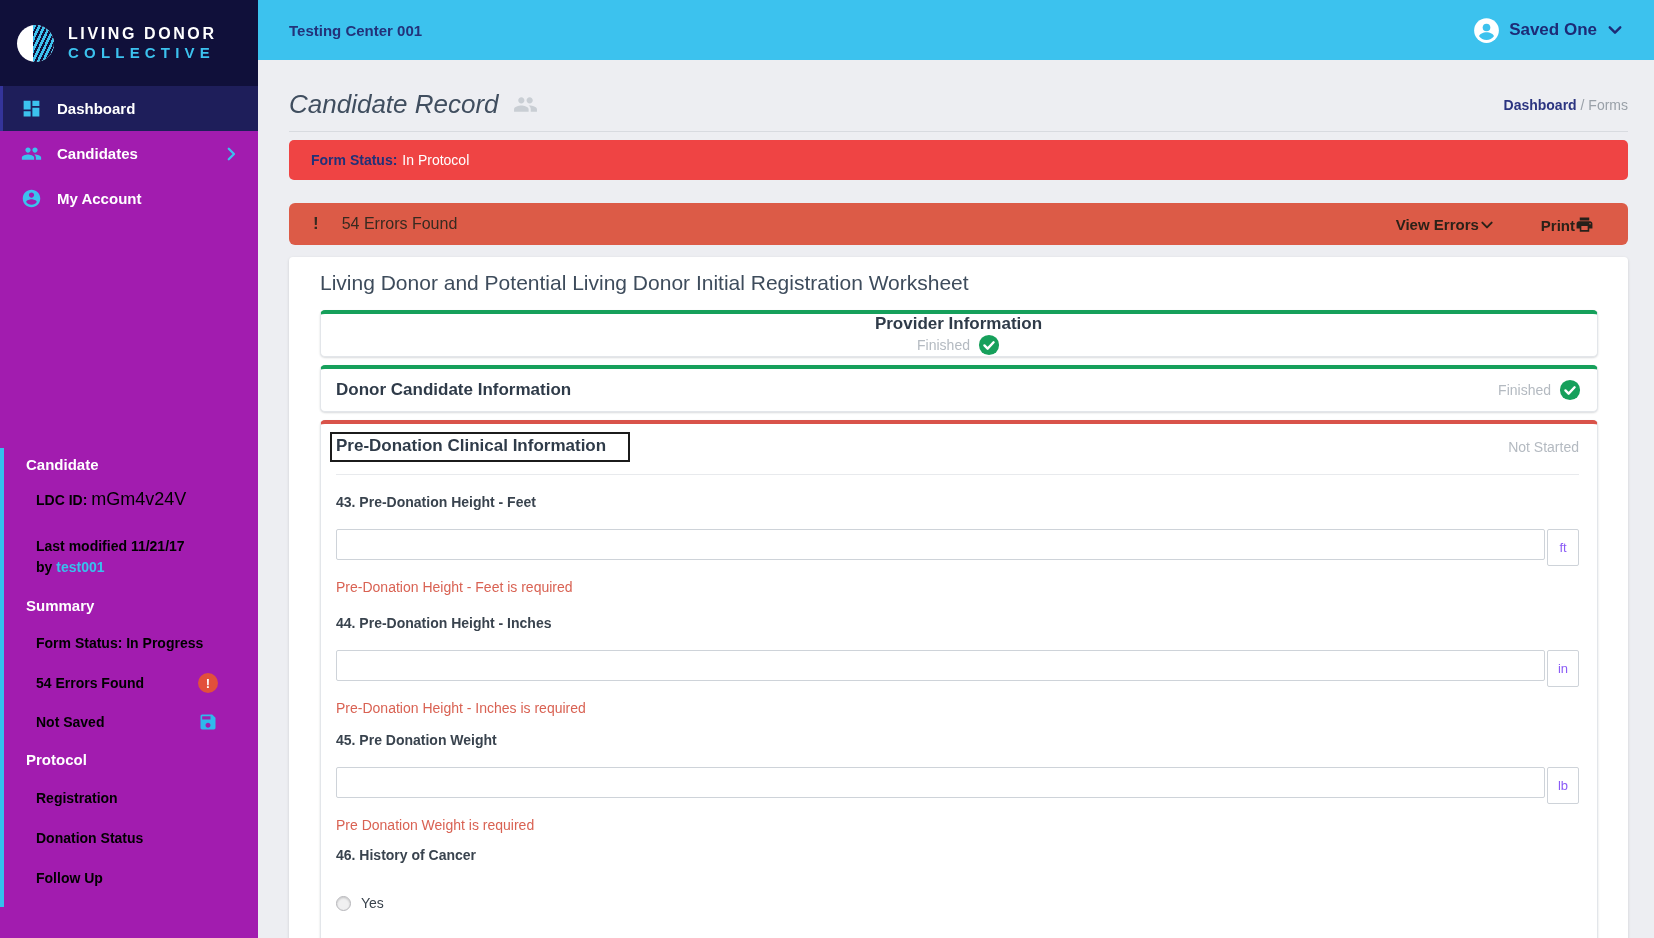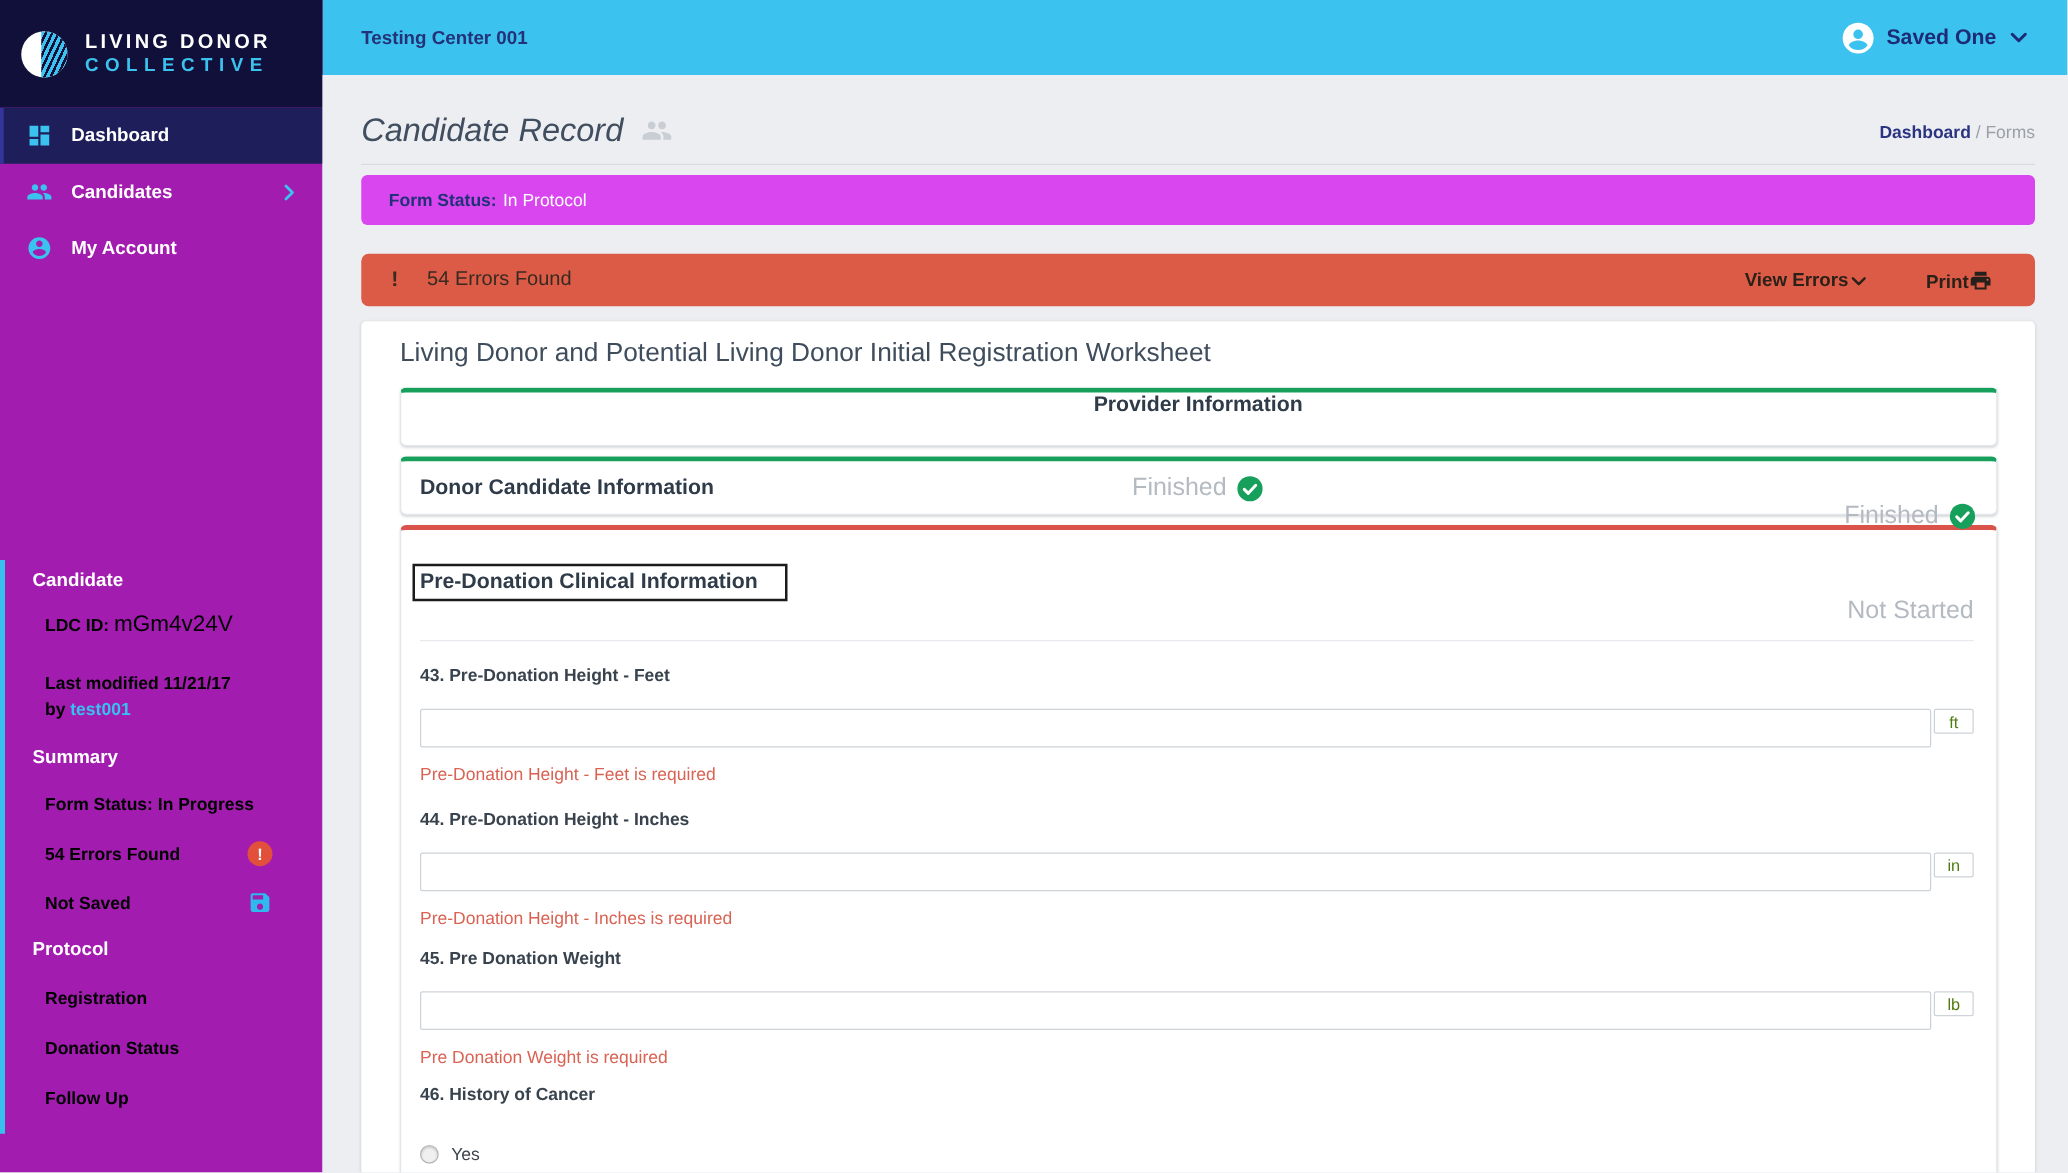--- a/index.html
+++ b/index.html
@@ -43,21 +43,21 @@
   
   .content { position:relative; flex:1; background:#edeef2; overflow:hidden; }
   .page-header { position:absolute; top:22px; left:31px; right:26px; height:45px;
                  display:flex; align-items:center; justify-content:space-between; }
   .page-title-wrap { display:flex; align-items:center; gap:14px;font-style:italic; }
   .page-title { font-size:26px; color:#404e5f; font-weight:normal; }
   .breadcrumb { font-size:14px; color:#99a0a8; }
   .bc-link { color:#2b3480; font-weight:bold; cursor:pointer; }
   .header-divider { position:absolute; top:71px; left:31px; right:26px; height:1px; background:#d8dbe0; }
 
-  .status-banner { position:absolute; top:80px; left:31px; right:26px; height:40px; background:#d946ef;
+  .status-banner { position:absolute; top:80px; left:31px; right:26px; height:40px; background:#ef4444;
                    border-radius:5px; display:flex; align-items:center; padding-left:22px; font-size:14px; }
   .sb-label { color:#213178; font-weight:bold; }
   .sb-value { color:#ffffff; margin-left:5px; }
 
   .error-banner { position:absolute; top:143px; left:31px; right:26px; height:42px; background:#dc5b47;
                   border-radius:6px; display:flex; align-items:center; padding:0 34px 0 24px; color:#372a20; }
   .eb-icon { font-weight:bold; font-size:17px; margin-right:23px; }
   .eb-text { font-size:16px; }
   .eb-right { margin-left:auto; display:flex; align-items:center; gap:46px; }
   .eb-action { display:flex; align-items:flex-end; gap:0; font-size:15px; font-weight:bold; color:#2b2118; cursor:pointer; }
@@ -65,34 +65,34 @@
   .card { position:absolute; top:197px; left:31px; right:26px; bottom:-30px; background:#fff;
           border-radius:4px 4px 0 0; box-shadow:0 1px 3px rgba(0,0,0,.14); padding:13px 30px 0 31px; }
   .ws-title { font-size:21px; color:#3e4c5c; font-weight:normal; line-height:26px; }
 
   .section { background:#fff; border:1px solid #e3e6ea; border-top:4px solid #16a05b; border-radius:5px;
              box-shadow:0 1px 2px rgba(40,50,60,.18); cursor:pointer; }
   .section.s-done { height:47px; display:flex; align-items:center; justify-content:space-between;
                     padding:0 16px 0 15px; margin-top:8px; }
   .section.first { margin-top:14px;flex-direction:column; }
   .sec-title { font-size:17px; font-weight:bold; color:#2f3b49; }
-  .sec-status { font-size:20px; color:#b4bac1; display:flex; align-items:flex-end; gap:8px;margin-top:45px; }
+  .sec-status { font-size:14px; color:#b4bac1; display:flex; align-items:center; gap:8px; }
 
   .section.s-open { border-top-color:#d9534a; margin-top:8px; min-height:560px; padding:0 18px 30px 15px; }
   .s3-head { margin-top:8px; display:flex; align-items:center; justify-content:space-between; }
   .focus-box { display:inline-block; border:2px solid #1b1b1b; padding:2px 22px 4px 4px; margin-left:-6px; }
   .s3-divider { margin-top:12px; height:1px; background:#e8eaed; }
   .s3-body { padding-top:19px; }
 
   .field-label { font-size:14px; font-weight:bold; color:#39434e; height:16px; }
   .input-row { display:flex; margin-top:19px; gap:2px; }
   .txt-input { flex:1; height:31px; border:1px solid #ced3d9; border-radius:2px; background:#fff;
                font-size:14px; padding:0 8px; color:#333; outline:none; }
-  .unit-box { width:32px; height:20px; border:1px solid #ced3d9; border-radius:2px; background:#fff;
-              display:flex; align-items:center; justify-content:center; font-size:13px; color:#4d7c0f; }
+  .unit-box { width:32px; height:37px; border:1px solid #ced3d9; border-radius:2px; background:#fff;
+              display:flex; align-items:center; justify-content:center; font-size:13px; color:#8b5cf6; }
   .err-text { margin-top:13px; font-size:14px; color:#d96253; height:16px; }
   .ml20 { margin-top:20px; }
   .ml16 { margin-top:16px; }
   .ml14 { margin-top:14px; }
   .radio-row { display:flex; align-items:center; gap:10px; height:20px; cursor:pointer; }
   .radio-yes { margin-top:30px; }
   .radio-no { margin-top:22px; }
   .radio-circle { width:15px; height:15px; border-radius:50%; background:#f0f0f1; border:1px solid #b6b6ba;
                   box-shadow:inset 0 1px 2px rgba(0,0,0,.18); flex:0 0 15px; }
   .radio-label { font-size:14px; color:#3a434d; }

